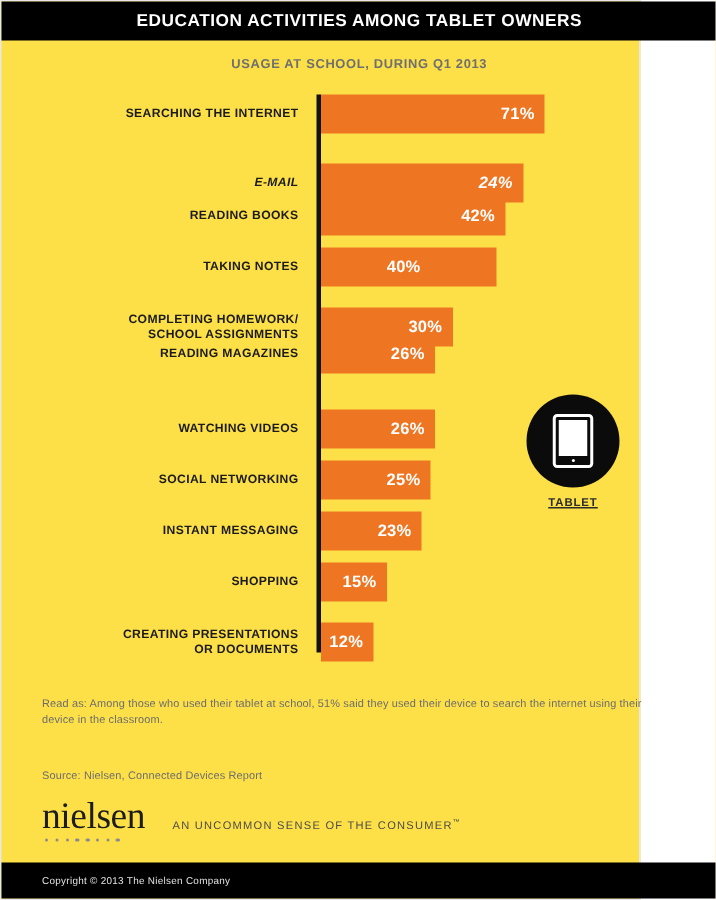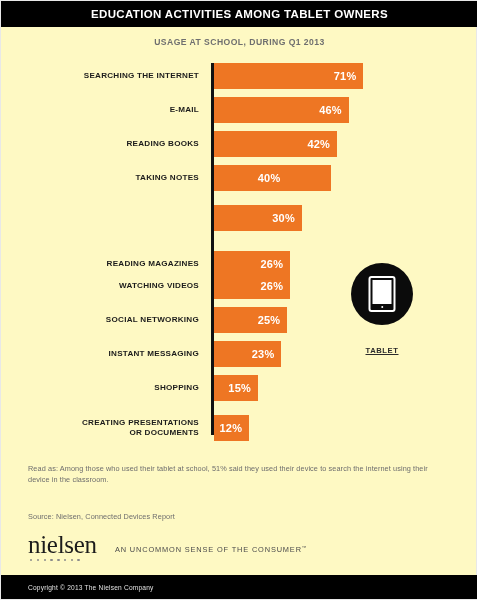--- a/index.html
+++ b/index.html
@@ -4,22 +4,22 @@
 <style>
   * { box-sizing: border-box; margin: 0; padding: 0; }
   html, body {
     width: 477px; height: 600px;
     background: #ffffff;
     font-family: "Liberation Sans", sans-serif;
     overflow: hidden;
   }
   .page {
     position: relative;
-    width: 477px; height: 600px;
-    background: #fef9c3;
+    width: 427px; height: 600px;
+    background: #fde047;
     border: 1px solid #e8e8e8;
   }
 
   
   .header-bar {
     position: absolute; top: 0; left: 0;
     width: 477px; height: 26px;
     background: #000000;
     display: flex; align-items: center; justify-content: center;
   }
@@ -126,21 +126,21 @@
   }
   .tablet-home {
     position: absolute;
     bottom: 2px; left: 50%;
     transform: translateX(-50%);
     width: 2.5px; height: 2.5px;
     background: #ffffff;
     border-radius: 50%;
   }
   .tablet-caption {
-    margin-top: 21px;
+    margin-top: 5px;
     color: #2b2b2b;
     font-size: 7.6px;
     font-weight: bold;
     letter-spacing: 0.6px;
     text-decoration: underline;
   }
 
   
   .footnotes {
     position: absolute;
@@ -224,44 +224,46 @@
   <div class="subtitle">USAGE AT SCHOOL, DURING Q1 2013</div>
 
   <div class="chart" id="chart">
     <div class="axis-line"></div>
   <div class="row" style="top: 0px;">
         <div class="row-label">SEARCHING THE INTERNET</div>
         <div class="bar" style="width: 149.43px; background: rgb(238, 118, 35);">
           <span class="bar-value">71%</span>
         </div>
       </div>
-      <div class="row" style="top: 34px;">
+      <div class="row" style="top: 46px; font-style: italic;">
         <div class="row-label">E-MAIL</div>
         <div class="bar" style="width: 134.78px; background: rgb(238, 118, 35);">
-          <span class="bar-value">46%</span>
+          <span class="bar-value">24%</span>
         </div>
       </div>
       <div class="row" style="top: 68px;">
         <div class="row-label">READING BOOKS</div>
         <div class="bar" style="width: 123.06px; background: rgb(238, 118, 35);">
           <span class="bar-value">42%</span>
         </div>
       </div>
       <div class="row" style="top: 102px;">
         <div class="row-label">TAKING NOTES</div>
         <div class="bar" style="width: 117.2px; background: rgb(238, 118, 35); justify-content: center;">
           <span class="bar-value">40%</span>
         </div>
       </div>
       <div class="row" style="top: 142px;">
+        <div class="row-label" style="line-height: 10.5px;">COMPLETING HOMEWORK/
+SCHOOL ASSIGNMENTS</div>
         <div class="bar" style="width: 87.9px; background: rgb(238, 118, 35);">
           <span class="bar-value">30%</span>
         </div>
       </div>
-      <div class="row" style="top: 188px;">
+      <div class="row" style="top: 160px;">
         <div class="row-label">READING MAGAZINES</div>
         <div class="bar" style="width: 76.18px; background: rgb(238, 118, 35);">
           <span class="bar-value">26%</span>
         </div>
       </div>
       <div class="row" style="top: 210px;">
         <div class="row-label">WATCHING VIDEOS</div>
         <div class="bar" style="width: 76.18px; background: rgb(238, 118, 35);">
           <span class="bar-value">26%</span>
         </div>

